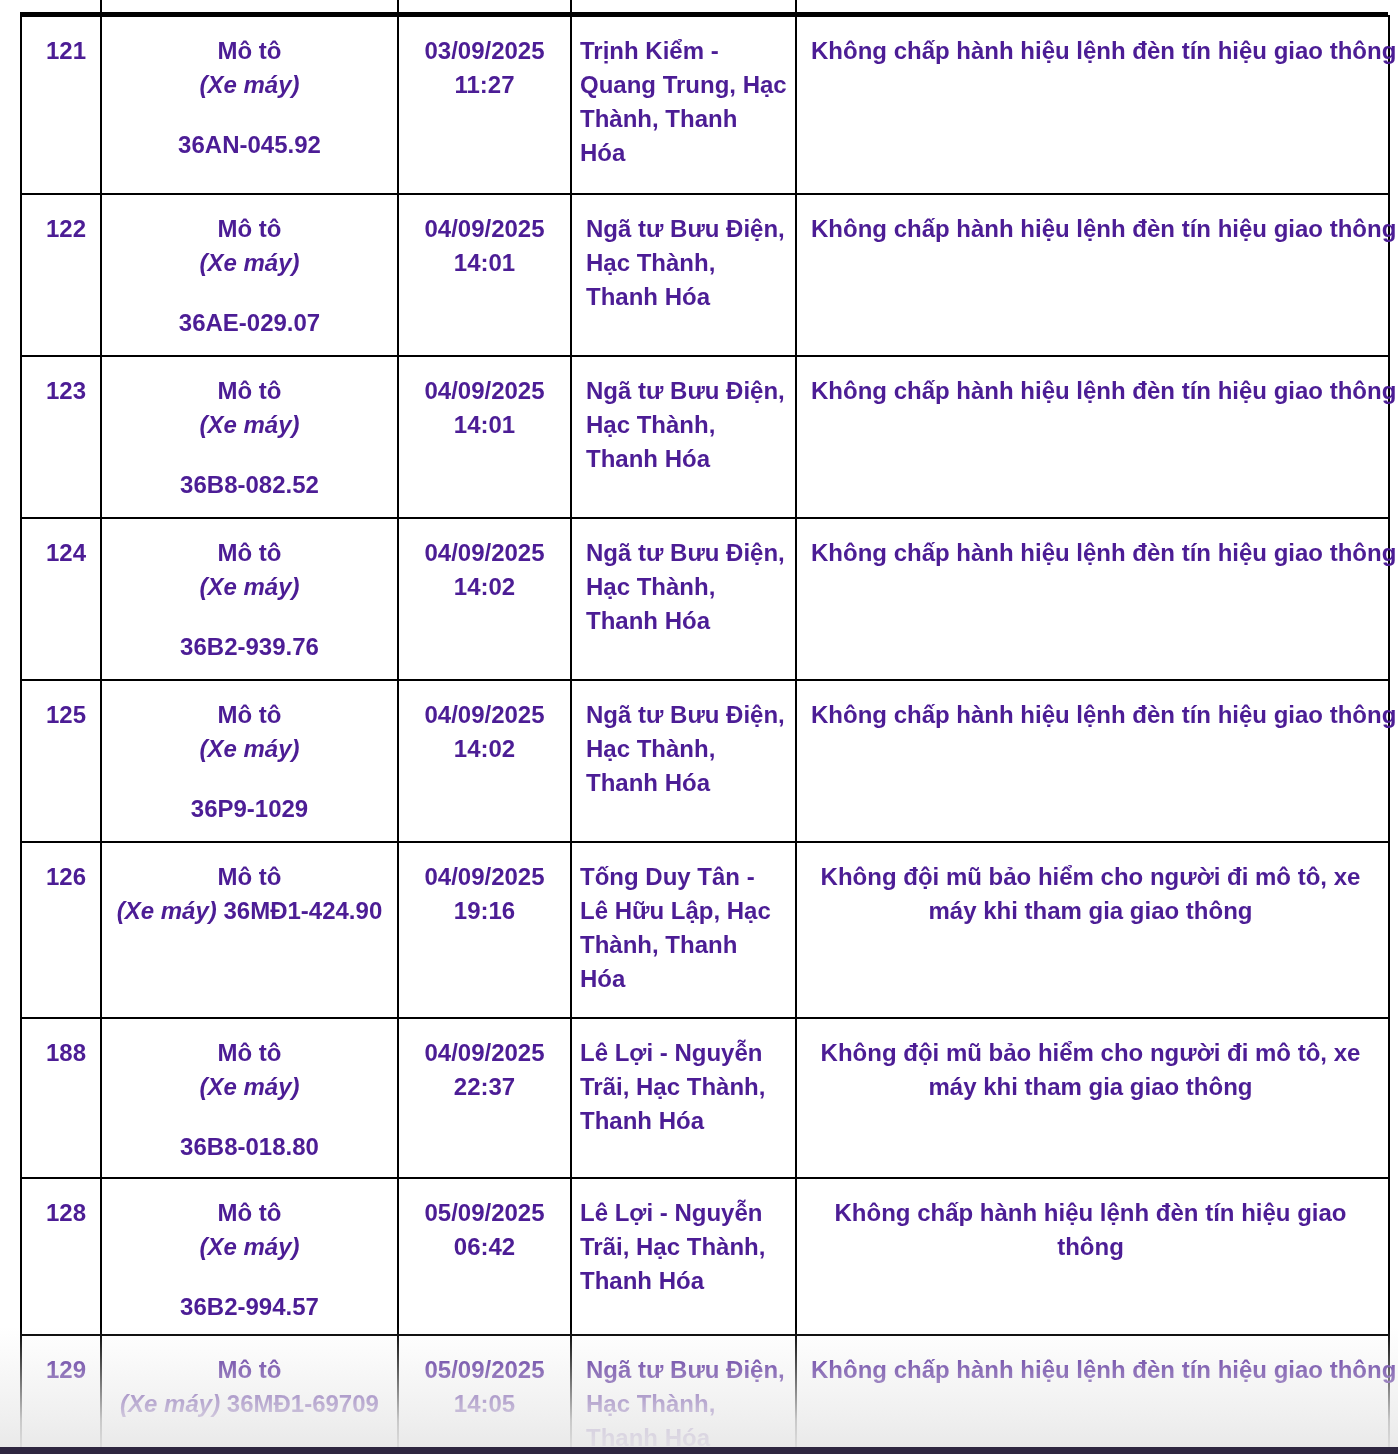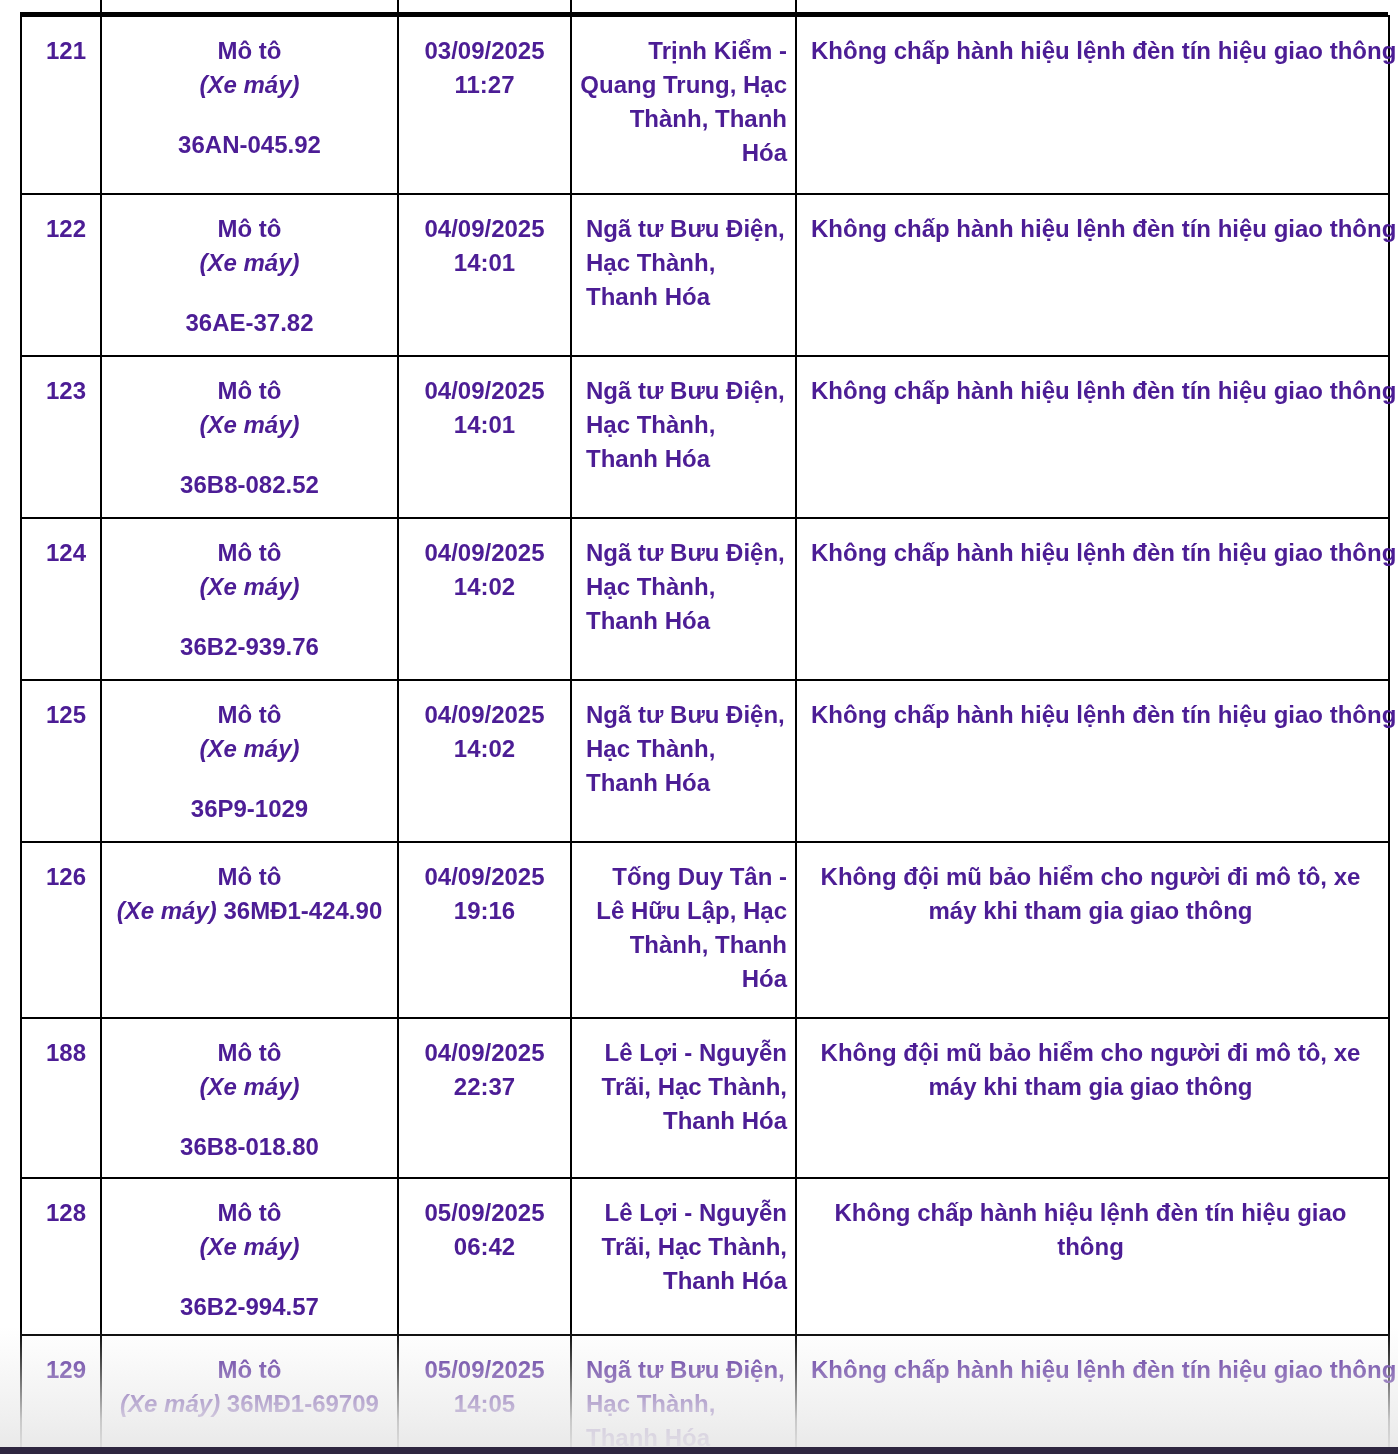--- a/index.html
+++ b/index.html
@@ -72,21 +72,21 @@
   .cell {
     box-sizing: border-box;
     padding-top: 17px;
     padding-left: 8px;
     padding-right: 8px;
   }
 
   .c-stt-cell      { text-align: left;   padding-left: 24px; }
   .c-veh-cell      { text-align: center; }
   .c-time-cell     { text-align: center; }
-  .c-place-center  { text-align: right; }
+  .c-place-center  { text-align: left; }
   .c-place-left    { text-align: left; padding-left: 14px; }
   .c-viol-left     { text-align: left; padding-left: 14px; white-space: nowrap; }
   .c-viol-center   { text-align: center; padding-left: 20px; padding-right: 24px; }
 
   .veh-line  { display: block; }
   .veh-type  { display: block; }
   .veh-kind  { font-style: italic; }
   .veh-plate { display: block; margin-top: 26px; }
   .veh-inline .veh-plate { display: inline; margin-top: 12px; }
   .veh-inline .veh-kind  { display: inline; }
@@ -169,21 +169,21 @@
       </tr>
 
       <tr class="r122">
         <td>
             <div class="cell c-stt-cell">122</div>
           </td>
         <td>
           <div class="cell c-veh-cell">
             <span class="veh-type">Mô tô</span>
             <span class="veh-kind">(Xe máy)</span>
-            <span class="veh-plate">36AE-37.82</span>
+            <span class="veh-plate">36AE-029.07</span>
           </div>
         </td>
         <td>
           <div class="cell c-time-cell">
             <span class="veh-line">04/09/2025</span>
             <span class="veh-line">14:01</span>
           </div>
         </td>
         <td>
             <div class="cell c-place-left">Ngã tư Bưu Điện, Hạc Thành, Thanh Hóa</div>

